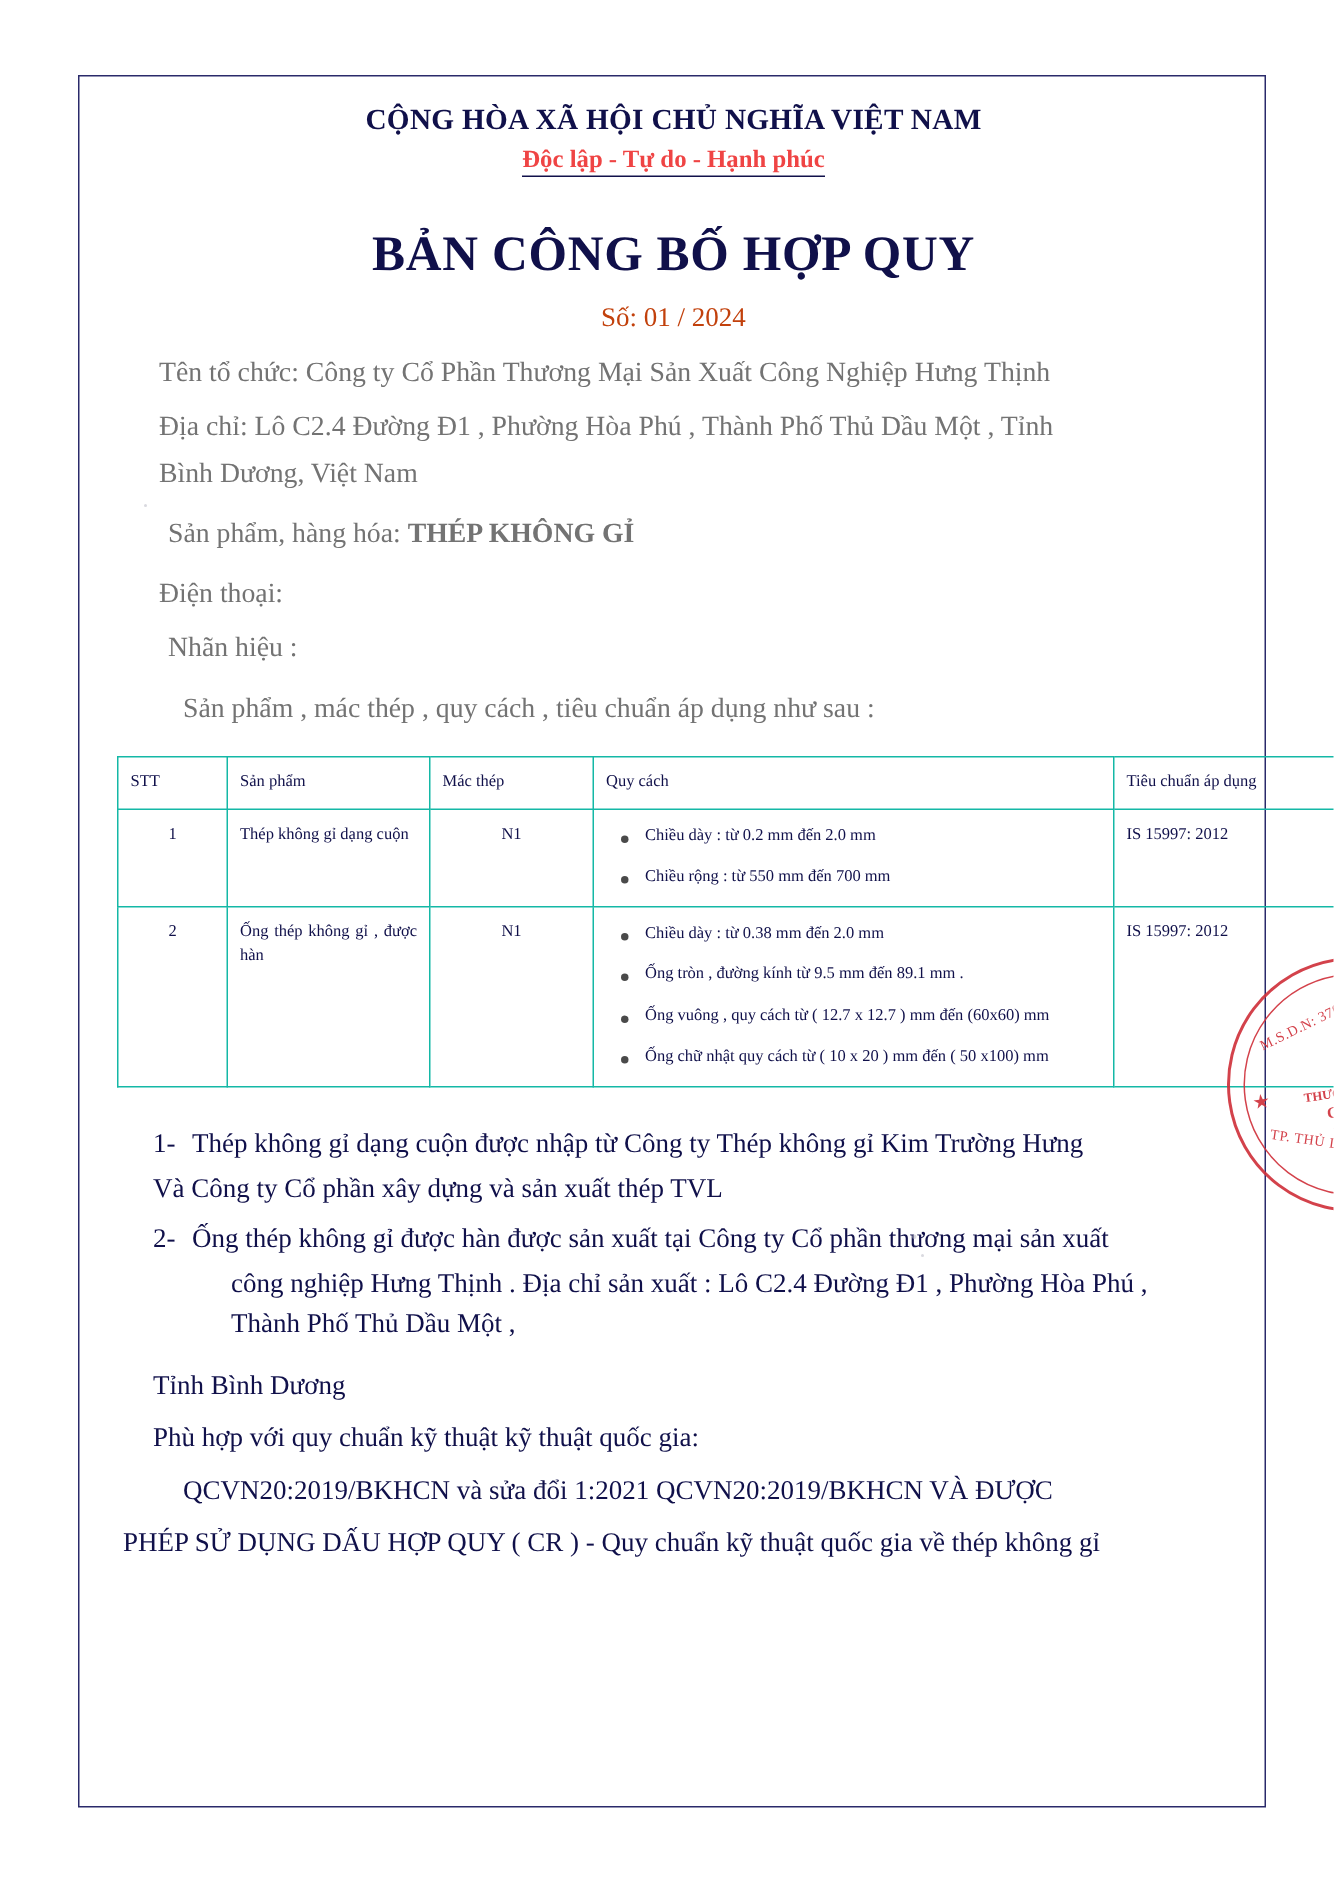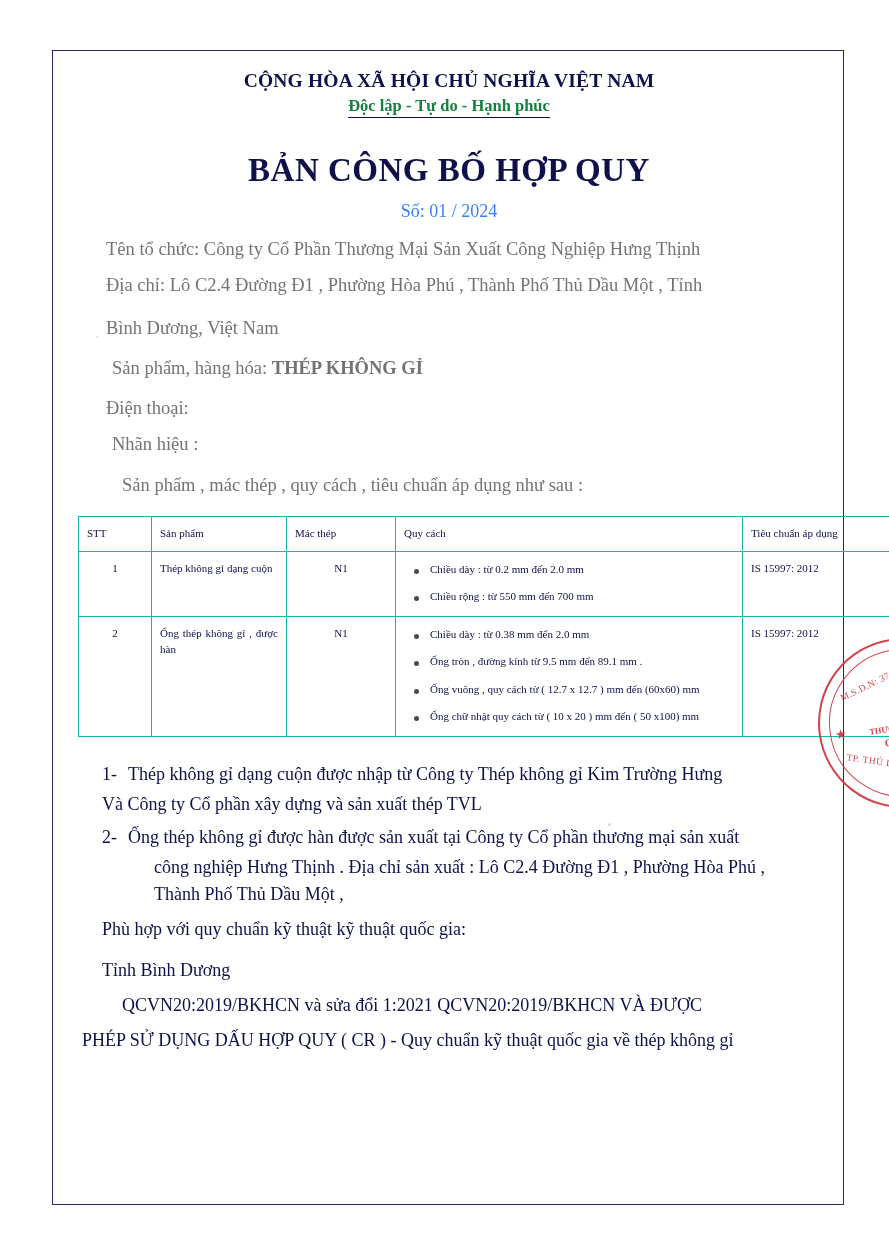--- a/index.html
+++ b/index.html
@@ -43,36 +43,36 @@
   .national-title {
     font-size: 19.5px;
     font-weight: bold;
     letter-spacing: 0.2px;
     color: #10104a;
     margin-top: 8px;
   }
   .national-sub {
     font-size: 16.5px;
     font-weight: bold;
-    color: #15803d;
+    color: #ef4444;
     margin-top: 4px;
     display: inline-block;
     border-bottom: 1.4px solid #10104a;
     padding-bottom: 1px;
   }
   .doc-title {
     font-size: 33px;
     font-weight: bold;
     color: #10104a;
     margin-top: 34px;
     letter-spacing: 0.5px;
   }
   .doc-number {
     font-size: 18px;
-    color: #3b82f6;
+    color: #c2410c;
     margin-top: 12px;
   }
   .field-line {
     font-size: 18.5px;
     color: #737373;
     margin-top: 14px;
     line-height: 1.42;
     padding-left: 28px;
   }
   .field-line.indent2 { padding-left: 34px; }
@@ -239,21 +239,21 @@
 
     <div class="center">
       <div class="national-title">CỘNG HÒA XÃ HỘI CHỦ NGHĨA VIỆT NAM</div>
       <div><span class="national-sub">Độc lập - Tự do - Hạnh phúc</span></div>
       <div class="doc-title">BẢN CÔNG BỐ HỢP QUY</div>
       <div class="doc-number">Số: 01 / 2024</div>
     </div>
 
     <div class="field-line">Tên tổ chức: Công ty Cổ Phần Thương Mại Sản Xuất Công Nghiệp Hưng Thịnh</div>
     <div class="field-line" style="margin-top:10px;">Địa chỉ: Lô C2.4 Đường Đ1 , Phường Hòa Phú , Thành Phố Thủ Dầu Một , Tỉnh</div>
-    <div class="field-line" style="margin-top:16px;">Bình Dương, Việt Nam</div>
+    <div class="field-line" style="margin-top:4px;">Bình Dương, Việt Nam</div>
     <div class="field-line indent2">
       <span>Sản phẩm, hàng hóa: </span><span class="strong">THÉP KHÔNG GỈ</span>
     </div>
 
     <div class="field-line">Điện thoại:</div>
     <div class="field-line indent2" style="margin-top:10px;">Nhãn hiệu :</div>
     <div class="field-line indent3">Sản phẩm , mác thép , quy cách , tiêu chuẩn áp dụng như sau :</div>
 
     <table class="spec">
       <thead>
@@ -303,22 +303,22 @@
       <div class="note-cont">Và Công ty Cổ phần xây dựng và sản xuất thép TVL</div>
 
       <div class="note-item" style="margin-top:6px;">
         <span class="note-num">2-</span>
         <span class="note-text">Ống thép không gỉ được hàn được sản xuất tại Công ty Cổ phần thương mại sản xuất</span>
       </div>
       <div class="note-cont deeper">công nghiệp Hưng Thịnh . Địa chỉ sản xuất : Lô C2.4 Đường Đ1 , Phường Hòa Phú ,</div>
       <div class="note-cont deeper">Thành Phố Thủ Dầu Một ,</div>
     </div>
 
+    <div class="tail-line" style="margin-top:14px;">Tỉnh Bình Dương</div>
     <div class="tail-line">Phù hợp với quy chuẩn kỹ thuật kỹ thuật quốc gia:</div>
-    <div class="tail-line" style="margin-top:14px;">Tỉnh Bình Dương</div>
     <div class="tail-line just">QCVN20:2019/BKHCN và sửa đổi 1:2021  QCVN20:2019/BKHCN VÀ ĐƯỢC</div>
     <div class="tail-line nopad">PHÉP SỬ DỤNG DẤU HỢP QUY ( CR ) -  Quy chuẩn kỹ thuật quốc gia về thép không gỉ</div>
 
   </div>
 
   <div class="stamp">
     <div class="stamp-star">★</div>
     <div class="stamp-arc-top">M.S.D.N: 3702266</div>
     <div class="stamp-center">
       <div>CÔNG TY</div>

